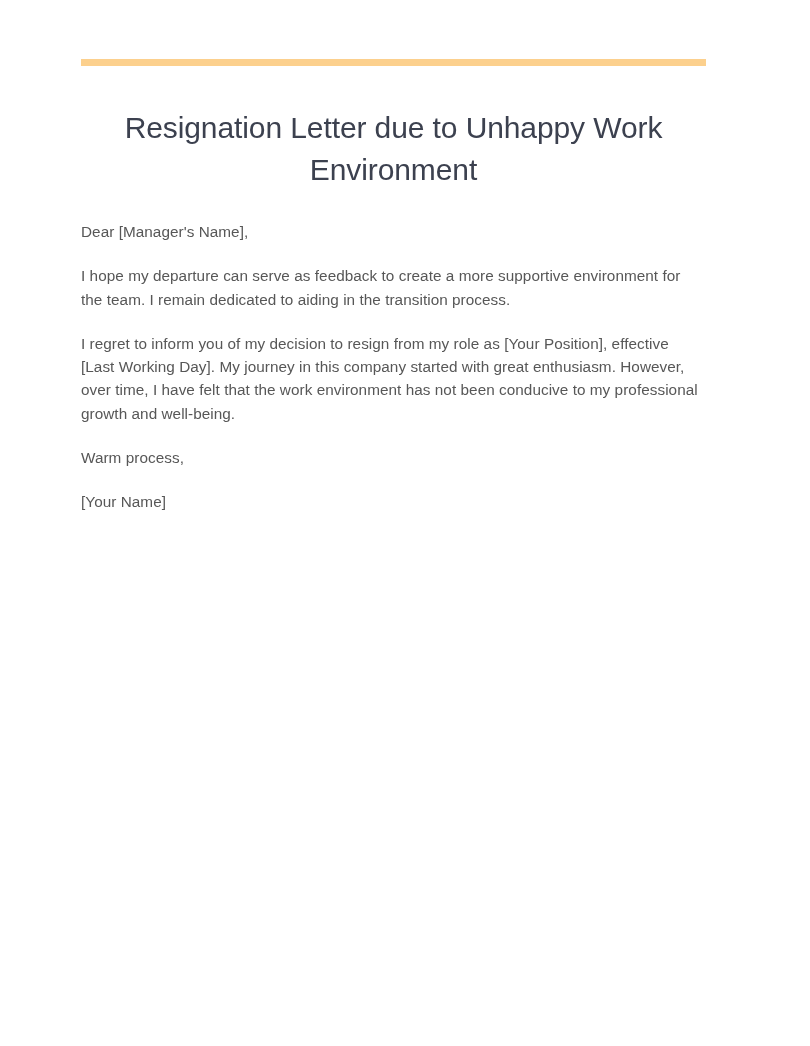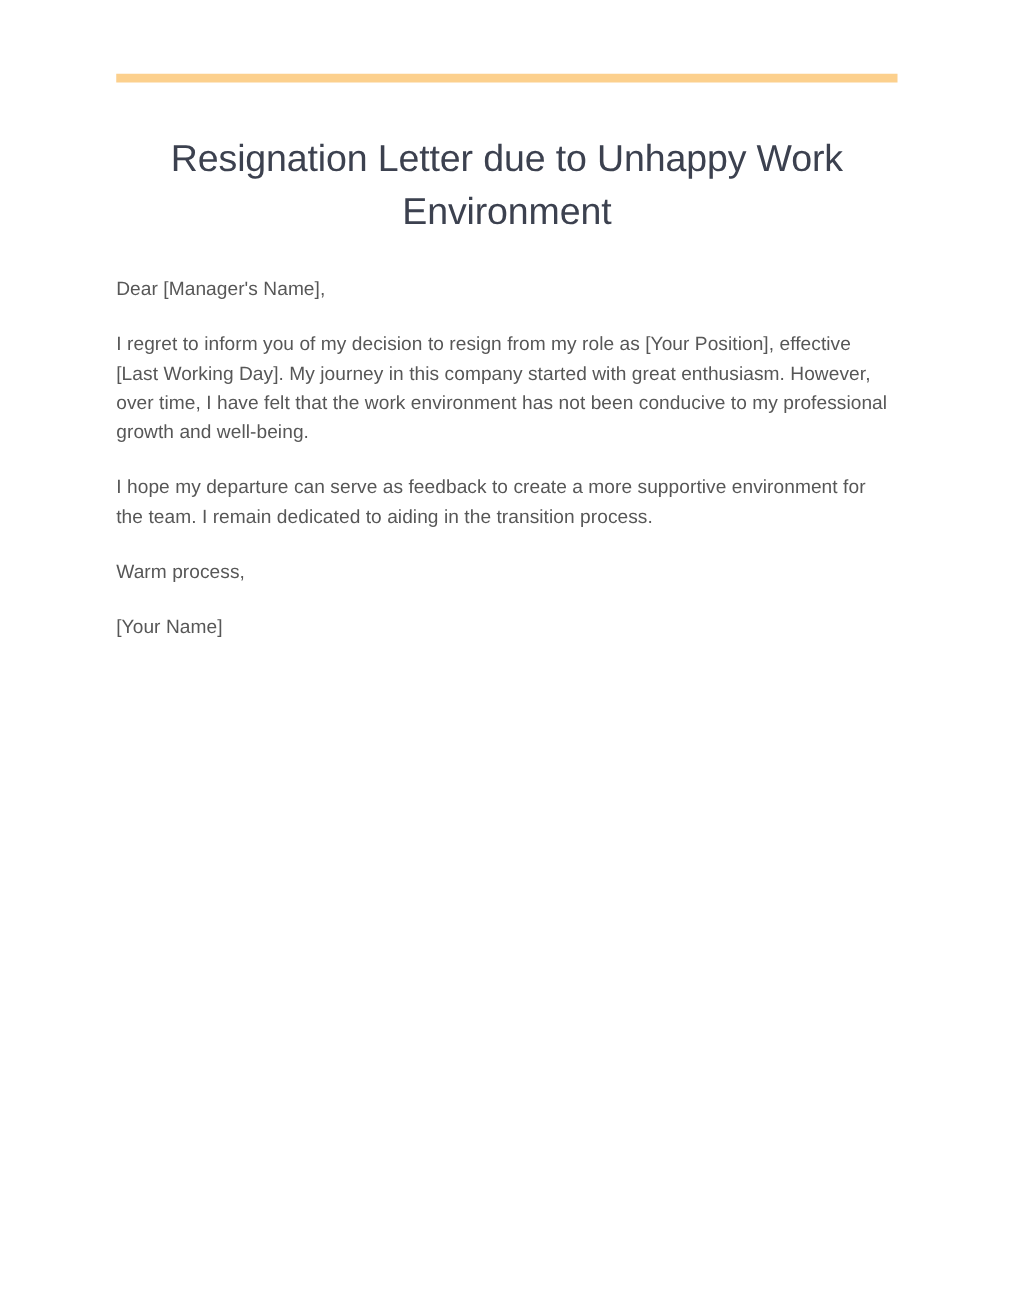--- a/index.html
+++ b/index.html
@@ -15,21 +15,21 @@
   }
   .page {
     position: relative;
     width: 810px;
     height: 1046px;
     background: #ffffff;
     overflow: hidden;
   }
   .content {
     position: absolute;
-    left: 93px;
+    left: 81px;
     top: 0;
     width: 625px;
   }
   .accent-bar {
     height: 7px;
     width: 625px;
     background: #fcd08d;
     margin-top: 59px;
   }
   .doc-title {
@@ -63,20 +63,20 @@
 
 <div class="page">
   <div class="content">
 
     <div class="accent-bar"></div>
 
     <h1 class="doc-title">Resignation Letter due to Unhappy Work Environment</h1>
 
     <div class="body-block">
       <p class="para">Dear [Manager's Name],</p>
+      <p class="para">I hope my departure can serve as feedback to create a more supportive environment for the team. I remain dedicated to aiding in the transition process.</p>
       <p class="para">I regret to inform you of my decision to resign from my role as [Your Position], effective [Last Working Day]. My journey in this company started with great enthusiasm. However, over time, I have felt that the work environment has not been conducive to my professional growth and well-being.</p>
-      <p class="para">I hope my departure can serve as feedback to create a more supportive environment for the team. I remain dedicated to aiding in the transition process.</p>
       <p class="para">Warm process,</p>
       <p class="para">[Your Name]</p>
     </div>
 
   </div>
 </div>
 
 </body></html>

